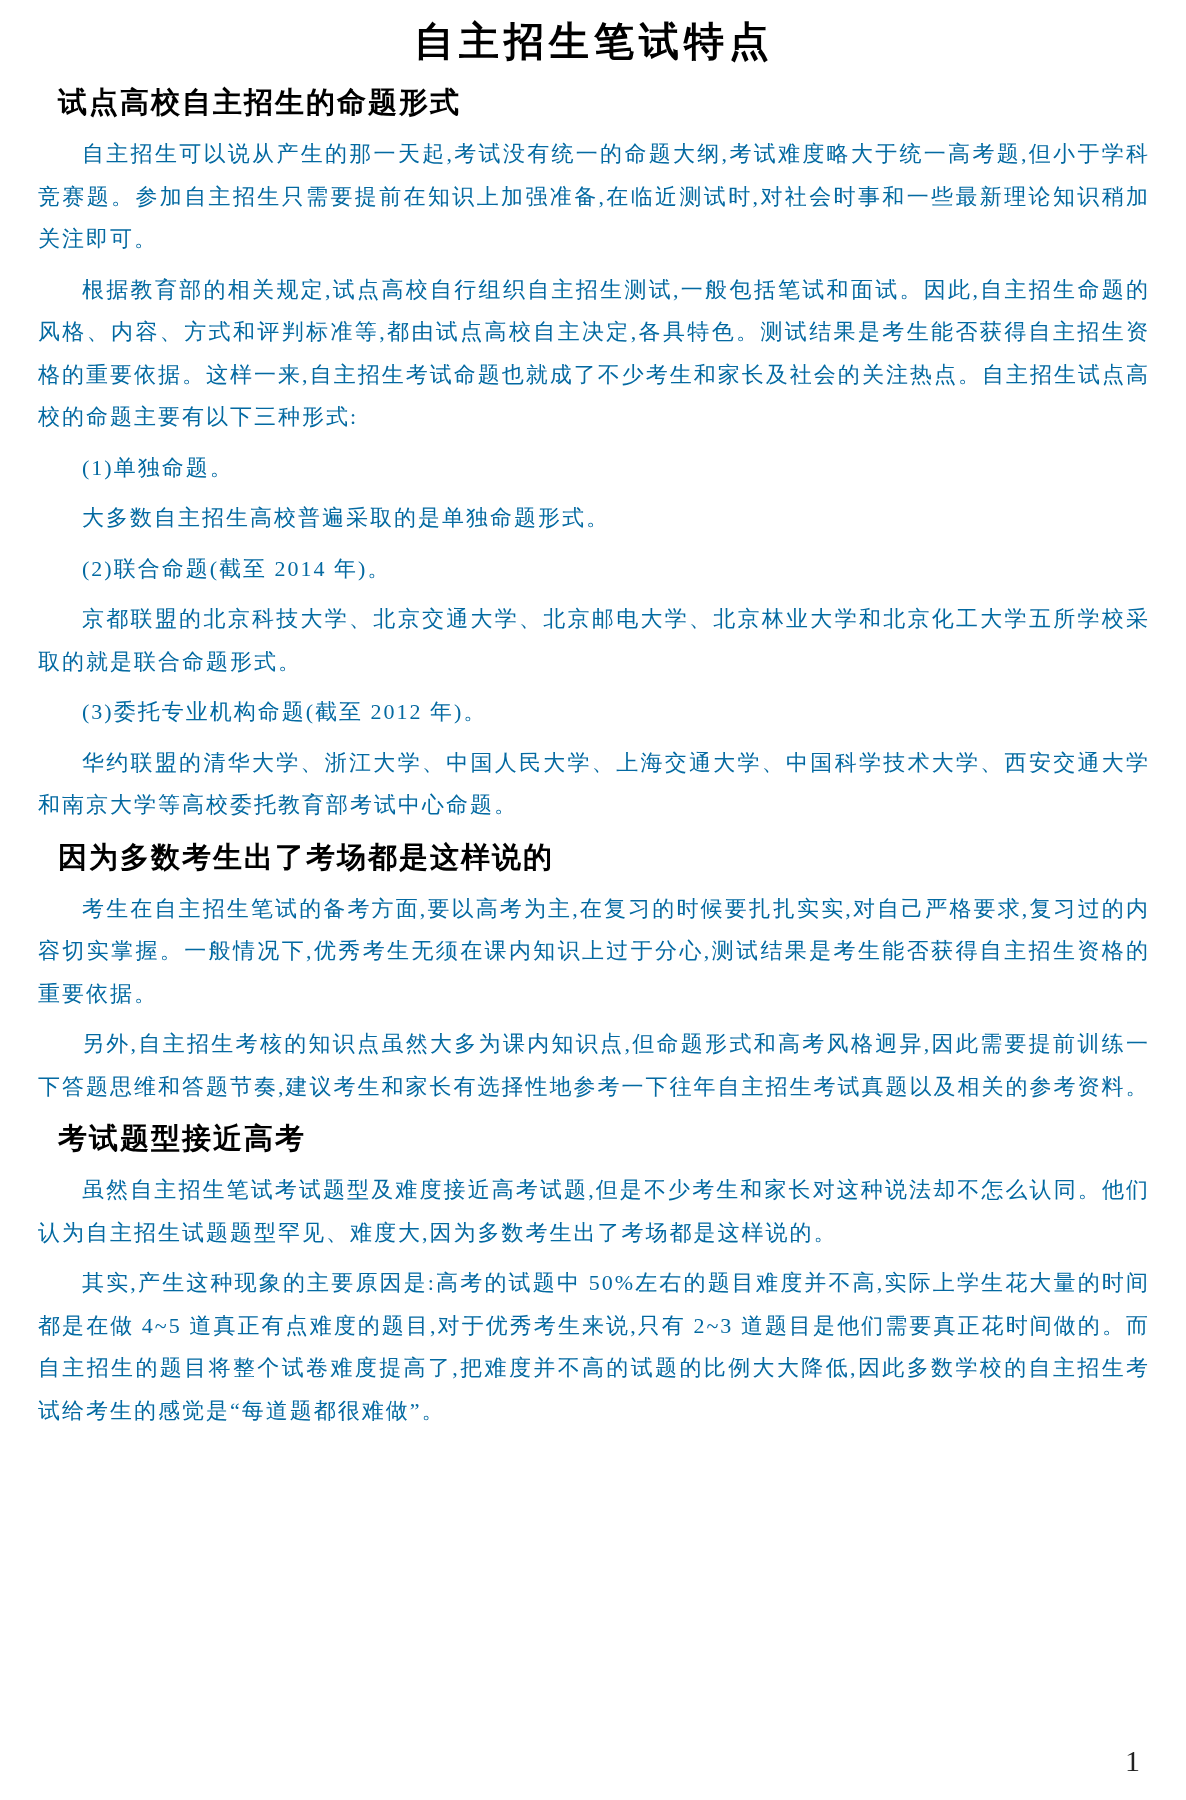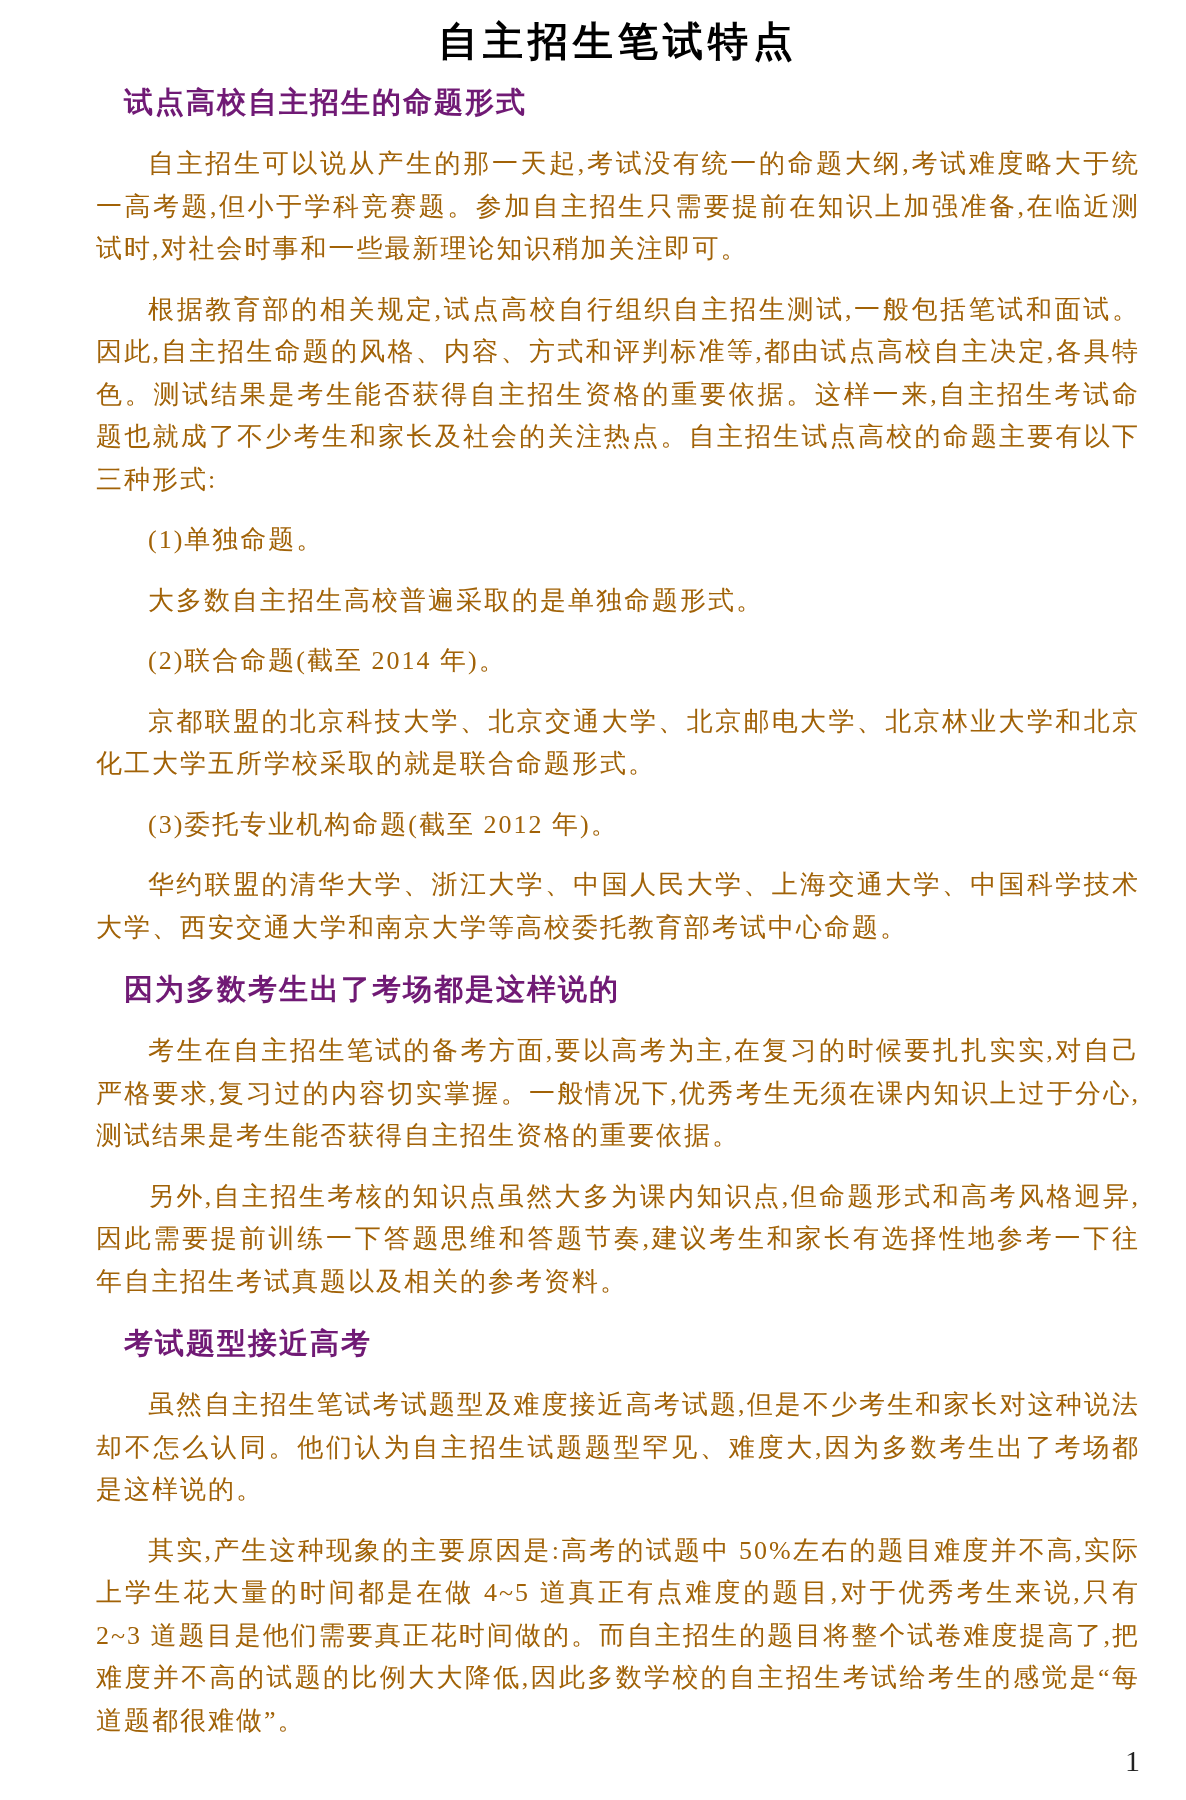--- a/index.html
+++ b/index.html
@@ -9,52 +9,51 @@
   }
   .page {
     position: relative;
     width: 1186px;
     height: 1800px;
     background: #ffffff;
     color: #111111;
     font-family: "Liberation Serif", serif;
     overflow: hidden;
     box-sizing: border-box;
-    padding-left: 48px;
   }
   .content {
     padding: 16px 28px 0 30px;
   }
   .doc-title {
     margin: 0 0 14px 0;
     text-align: center;
     font-family: "Liberation Sans", sans-serif;
     font-weight: 700;
     font-size: 40px;
     line-height: 50px;
     letter-spacing: 5px;
     color: #000000;
   }
   .section-heading {
-    margin: 1px 0 1px 46px;
+    margin: 1px 0 1px 28px;
     font-family: "Liberation Sans", sans-serif;
     font-weight: 700;
     font-size: 29px;
     line-height: 45px;
     letter-spacing: 2px;
-    color: #701a75;
+    color: #000000;
   }
   .body-para {
-    margin: 18px;
-    font-size: 26px;
+    margin: 8px;
+    font-size: 22px;
     line-height: 42.5px;
     letter-spacing: 2px;
     text-indent: 2em;
     text-align: justify;
-    color: #a16207;
+    color: #0369a1;
   }
   .page-number {
     position: absolute;
     right: 46px;
     bottom: 22px;
     font-family: "Liberation Serif", serif;
     font-size: 30px;
     color: #222222;
   }
 </style>

